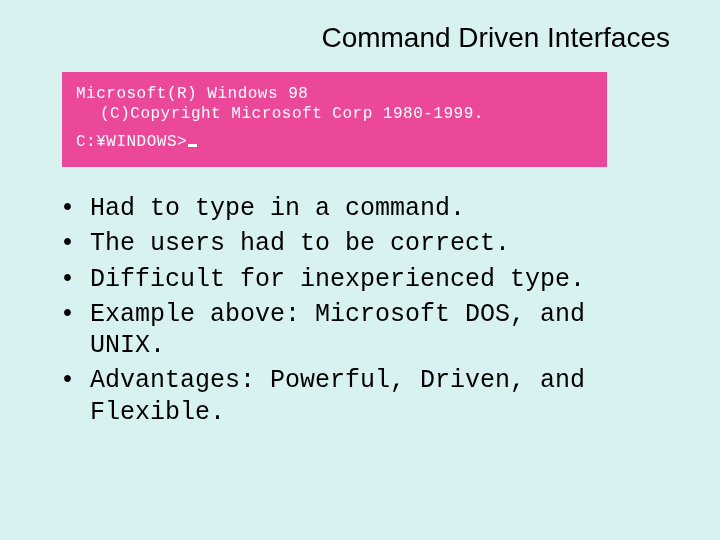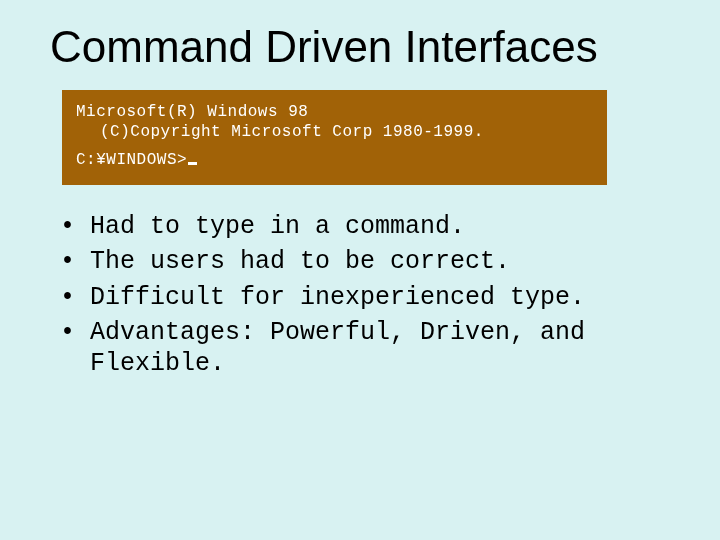--- a/index.html
+++ b/index.html
@@ -13,27 +13,27 @@
     overflow: hidden;
   }
   .slide {
     position: relative;
     width: 720px;
     height: 540px;
     box-sizing: border-box;
     padding: 22px 50px 30px 50px;
   }
   .title {
-    font-size: 44px;
-    text-align: left;
+    font-size: 28px;
+    text-align: right;
     margin: 0 0 18px 0;
     font-weight: 400;
   }
   .terminal {
-    background: #a16207;
+    background: #ec4899;
     color: #fff;
     font-family: "Courier New", Courier, monospace;
     font-size: 16px;
     line-height: 1.25;
     padding: 12px 14px 12px 14px;
     width: 545px;
     height: 95px;
     box-sizing: border-box;
     margin: 0 0 26px 12px;
     letter-spacing: 0.5px;
@@ -79,16 +79,17 @@
     <span>Microsoft(R) Windows 98</span><br>
     <span class="line2">(C)Copyright Microsoft Corp 1980-1999.</span>
     <span class="gap"></span>
     <span>C:¥WINDOWS&gt;</span><span class="cursor"></span>
   </div>
 
   <ul class="bullets">
     <li><span>Had to type in a command.</span></li>
     <li><span>The users had to be correct.</span></li>
     <li><span>Difficult for inexperienced type.</span></li>
+    <li><span>Example above: Microsoft DOS, and UNIX.</span></li>
     <li><span>Advantages: Powerful, Driven, and Flexible.</span></li>
   </ul>
 
 </div>
 
 </body></html>

